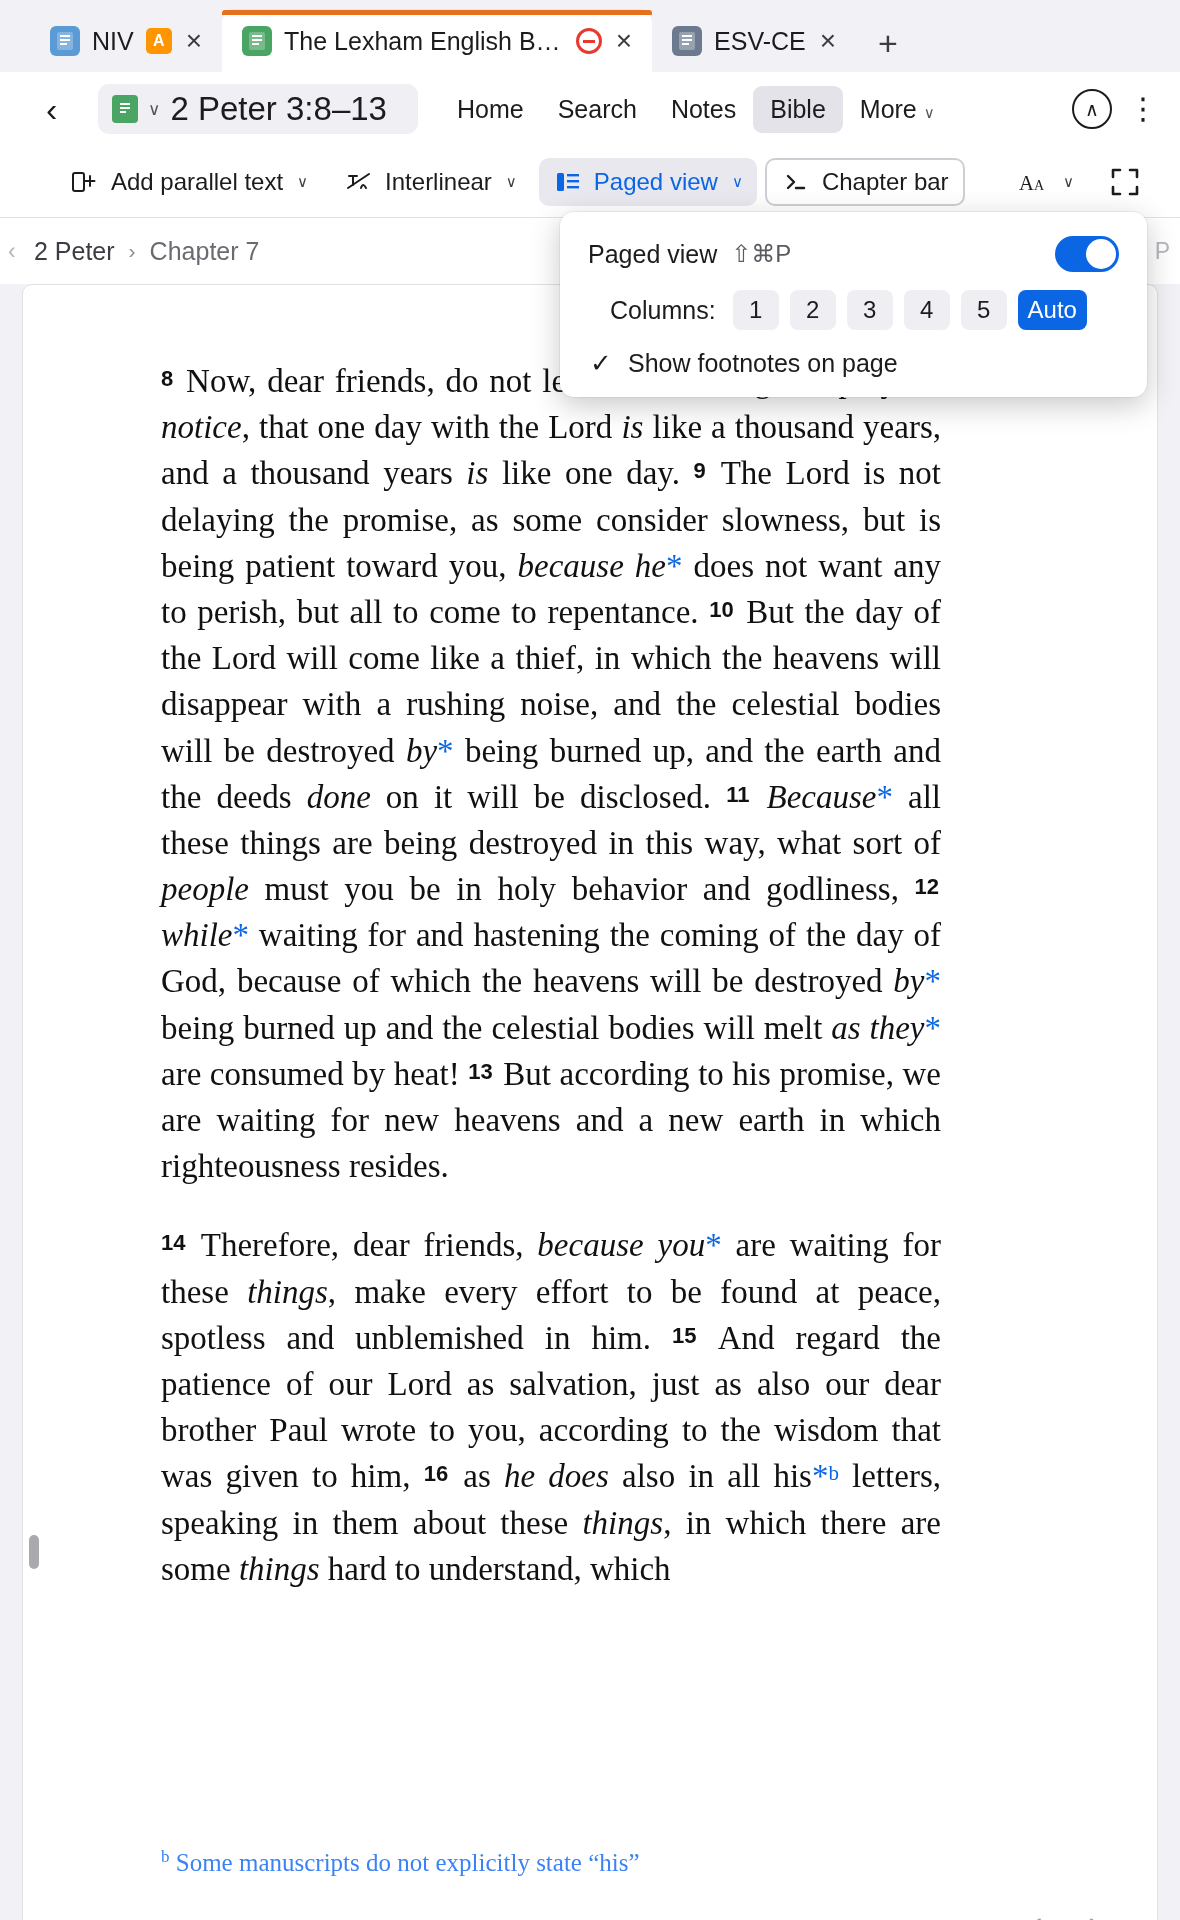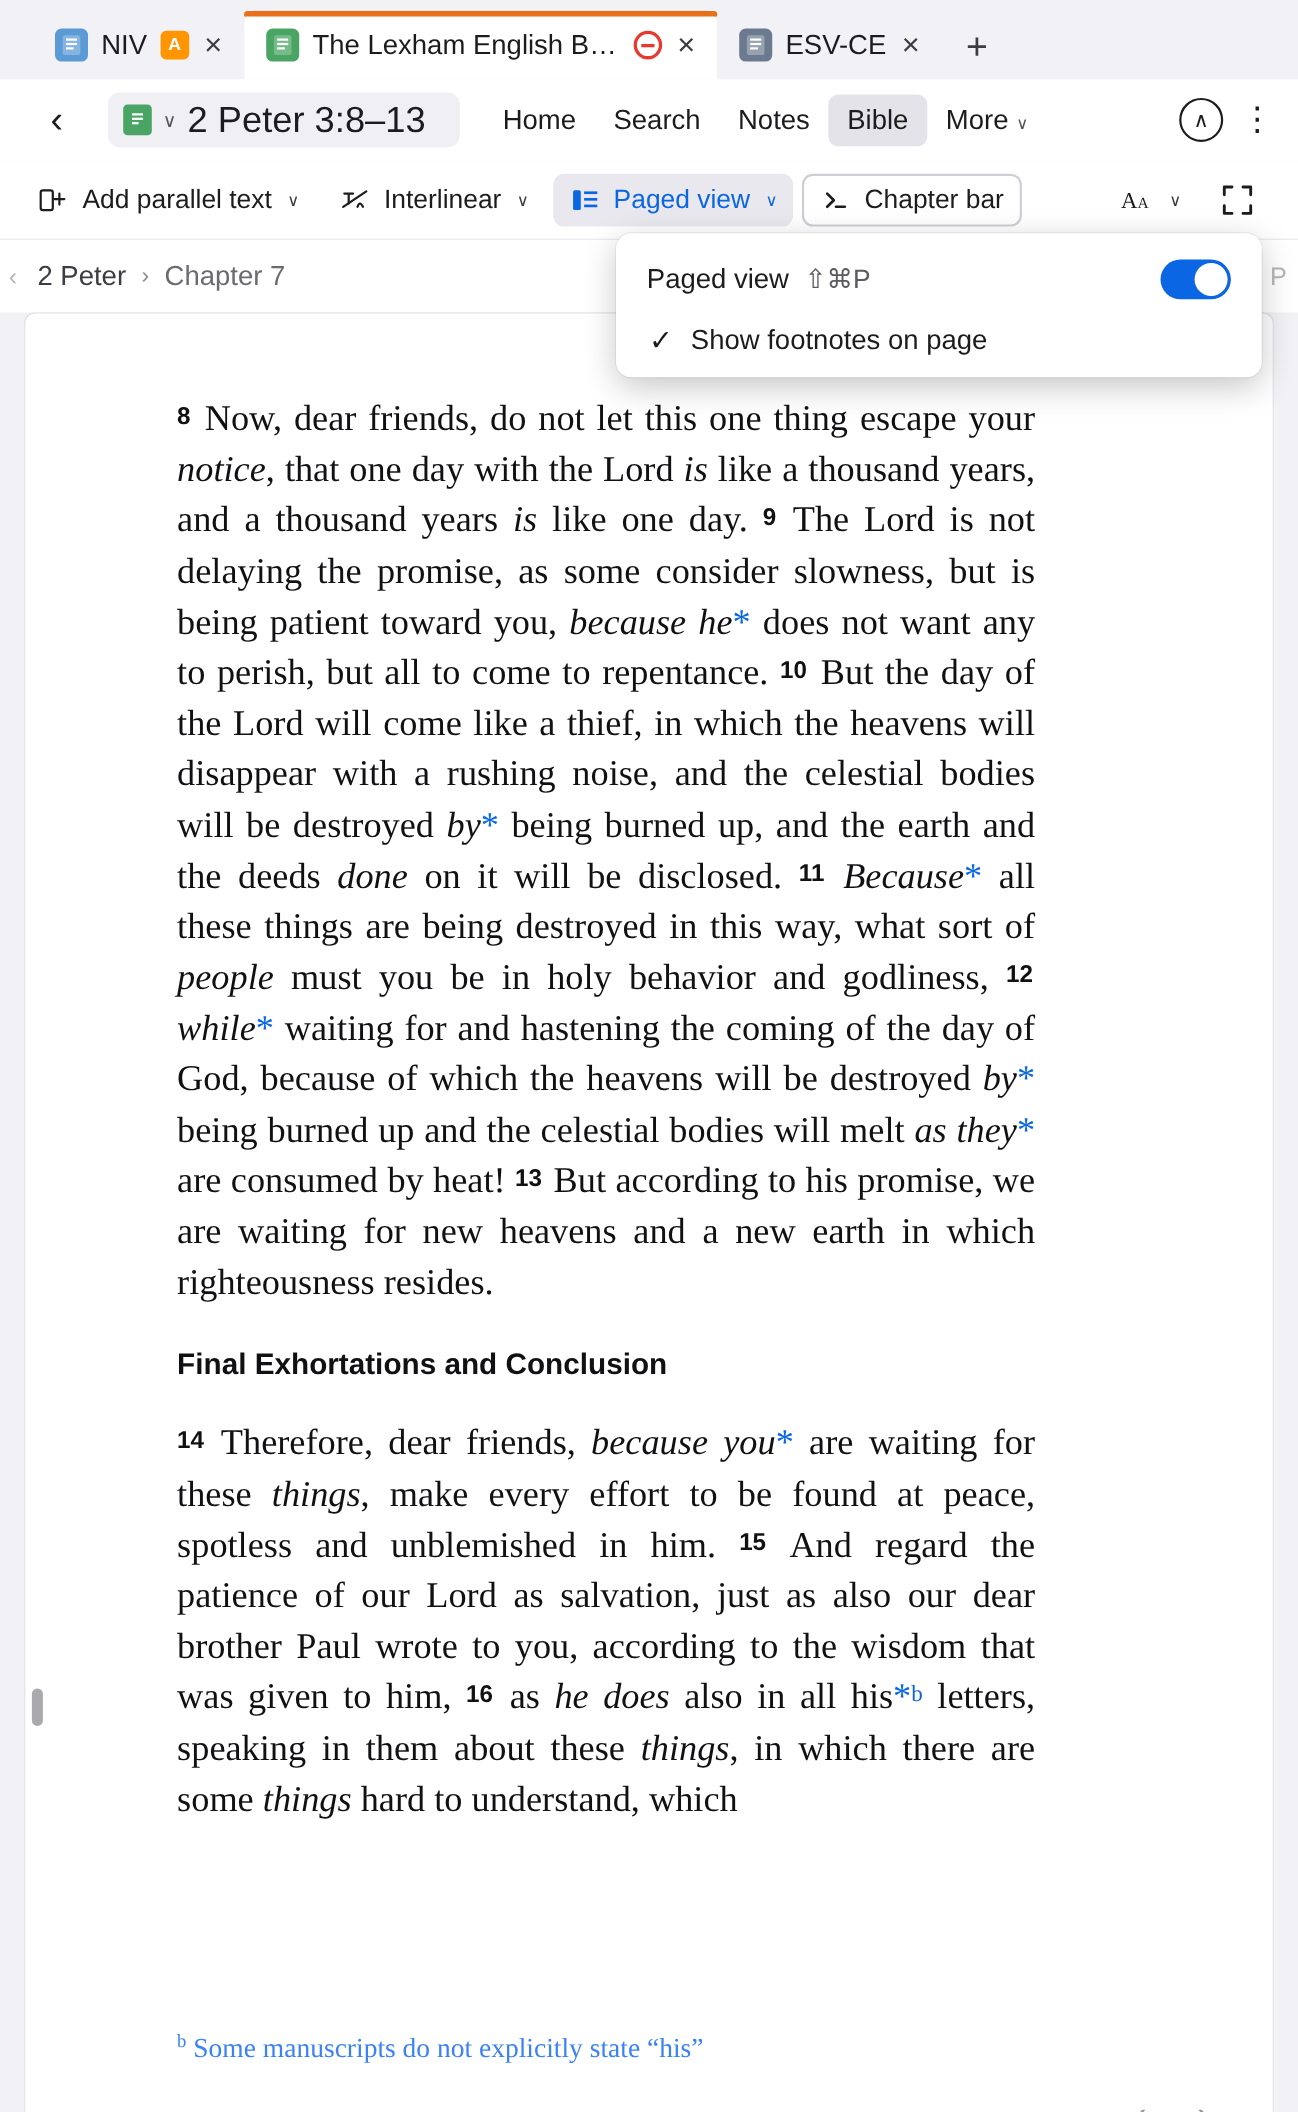--- a/index.html
+++ b/index.html
@@ -190,21 +190,21 @@
     width: 26px;
     text-align: center;
   }
 
   
   .toolrow {
     height: 72px;
     background: #ffffff;
     display: flex;
     align-items: center;
-    padding: 0 26px 0 20px;
+    padding: 0 26px 0 56px;
     gap: 8px;
     border-bottom: 1px solid #e3e2e7;
     position: relative;
   }
   .tool {
     display: flex;
     align-items: center;
     gap: 11px;
     font-size: 24px;
     color: #1c1c1e;
@@ -583,21 +583,20 @@
       <span>›</span>
       <span>P</span>
     </span>
   </div>
 
   <div class="pane">
     <div class="scroll-handle"></div>
 
     <div class="text-col">
       <p class="scripture" id="para1"><span class="vnum">8</span> <span>Now, dear friends, do not let this one thing escape your </span><span class="it">notice</span><span>, that one day with the Lord </span><span class="it">is</span><span> like a thousand years, and a thousand years </span><span class="it">is</span><span> like one day. </span><span class="vnum">9</span> <span>The Lord is not delaying the promise, as some consider slowness, but is being patient toward you, </span><span class="it">because he</span><span class="ast">*</span><span> does not want any to perish, but all to come to repentance. </span><span class="vnum">10</span> <span>But the day of the Lord will come like a thief, in which the heavens will disappear with a rushing noise, and the celestial bodies will be destroyed </span><span class="it">by</span><span class="ast">*</span><span> being burned up, and the earth and the deeds </span><span class="it">done</span><span> on it will be disclosed. </span><span class="vnum">11</span> <span class="it">Because</span><span class="ast">*</span><span> all these things are being destroyed in this way, what sort of </span><span class="it">people</span><span> must you be in holy behavior and godliness, </span><span class="vnum">12</span> <span class="it">while</span><span class="ast">*</span><span> waiting for and hastening the coming of the day of God, because of which the heavens will be destroyed </span><span class="it">by</span><span class="ast">*</span><span> being burned up and the celestial bodies will melt </span><span class="it">as they</span><span class="ast">*</span><span> are consumed by heat! </span><span class="vnum">13</span> <span>But according to his promise, we are waiting for new heavens and a new earth in which righteousness resides.</span></p>
-      <div class="heading">Final Exhortations and Conclusion</div>
       <p class="scripture" id="para2"><span class="vnum">14</span> <span>Therefore, dear friends, </span><span class="it">because you</span><span class="ast">*</span><span> are waiting for these </span><span class="it">things</span><span>, make every effort to be found at peace, spotless and unblemished in him. </span><span class="vnum">15</span> <span>And regard the patience of our Lord as salvation, just as also our dear brother Paul wrote to you, according to the wisdom that was given to him, </span><span class="vnum">16</span> <span>as </span><span class="it">he does</span><span> also in all his</span><span class="ast">*</span><span class="fnref">b</span><span> letters, speaking in them about these </span><span class="it">things</span><span>, in which there are some </span><span class="it">things</span><span> hard to understand, which</span></p>
     </div>
 
     <div class="footnotes">
       <sup>b</sup>
       <span>Some manuscripts do not explicitly state “his”</span>
     </div>
 
     <div class="pagenav">
       <span>‹</span>
@@ -605,20 +604,29 @@
     </div>
   </div>
 
   <div class="popover">
     <div class="pop-row">
       <span>Paged view</span>
       <span class="shortcut">⇧⌘P</span>
       <span class="toggle"></span>
     </div>
 
+    <div class="columns-row">
+      <span class="columns-label">Columns:</span>
+      <span class="col-btn">1</span>
+      <span class="col-btn">2</span>
+      <span class="col-btn">3</span>
+      <span class="col-btn">4</span>
+      <span class="col-btn">5</span>
+      <span class="col-btn sel">Auto</span>
+    </div>
 
     <div class="footnote-row">
       <span class="check">✓</span>
       <span>Show footnotes on page</span>
     </div>
   </div>
 
 </div>
 
 </body></html>

